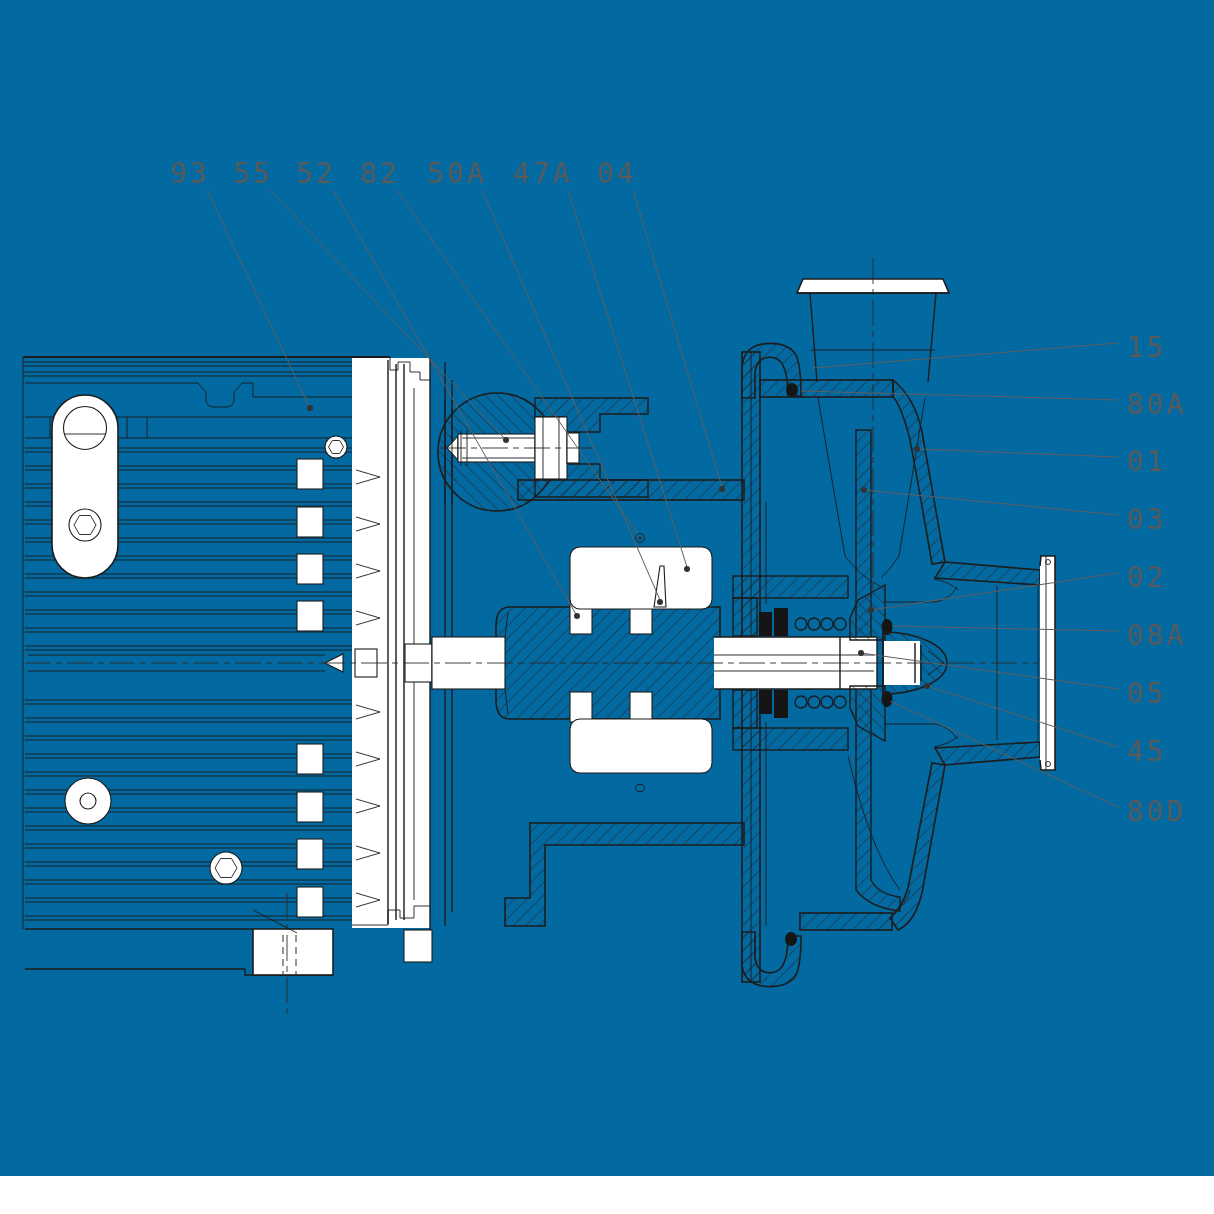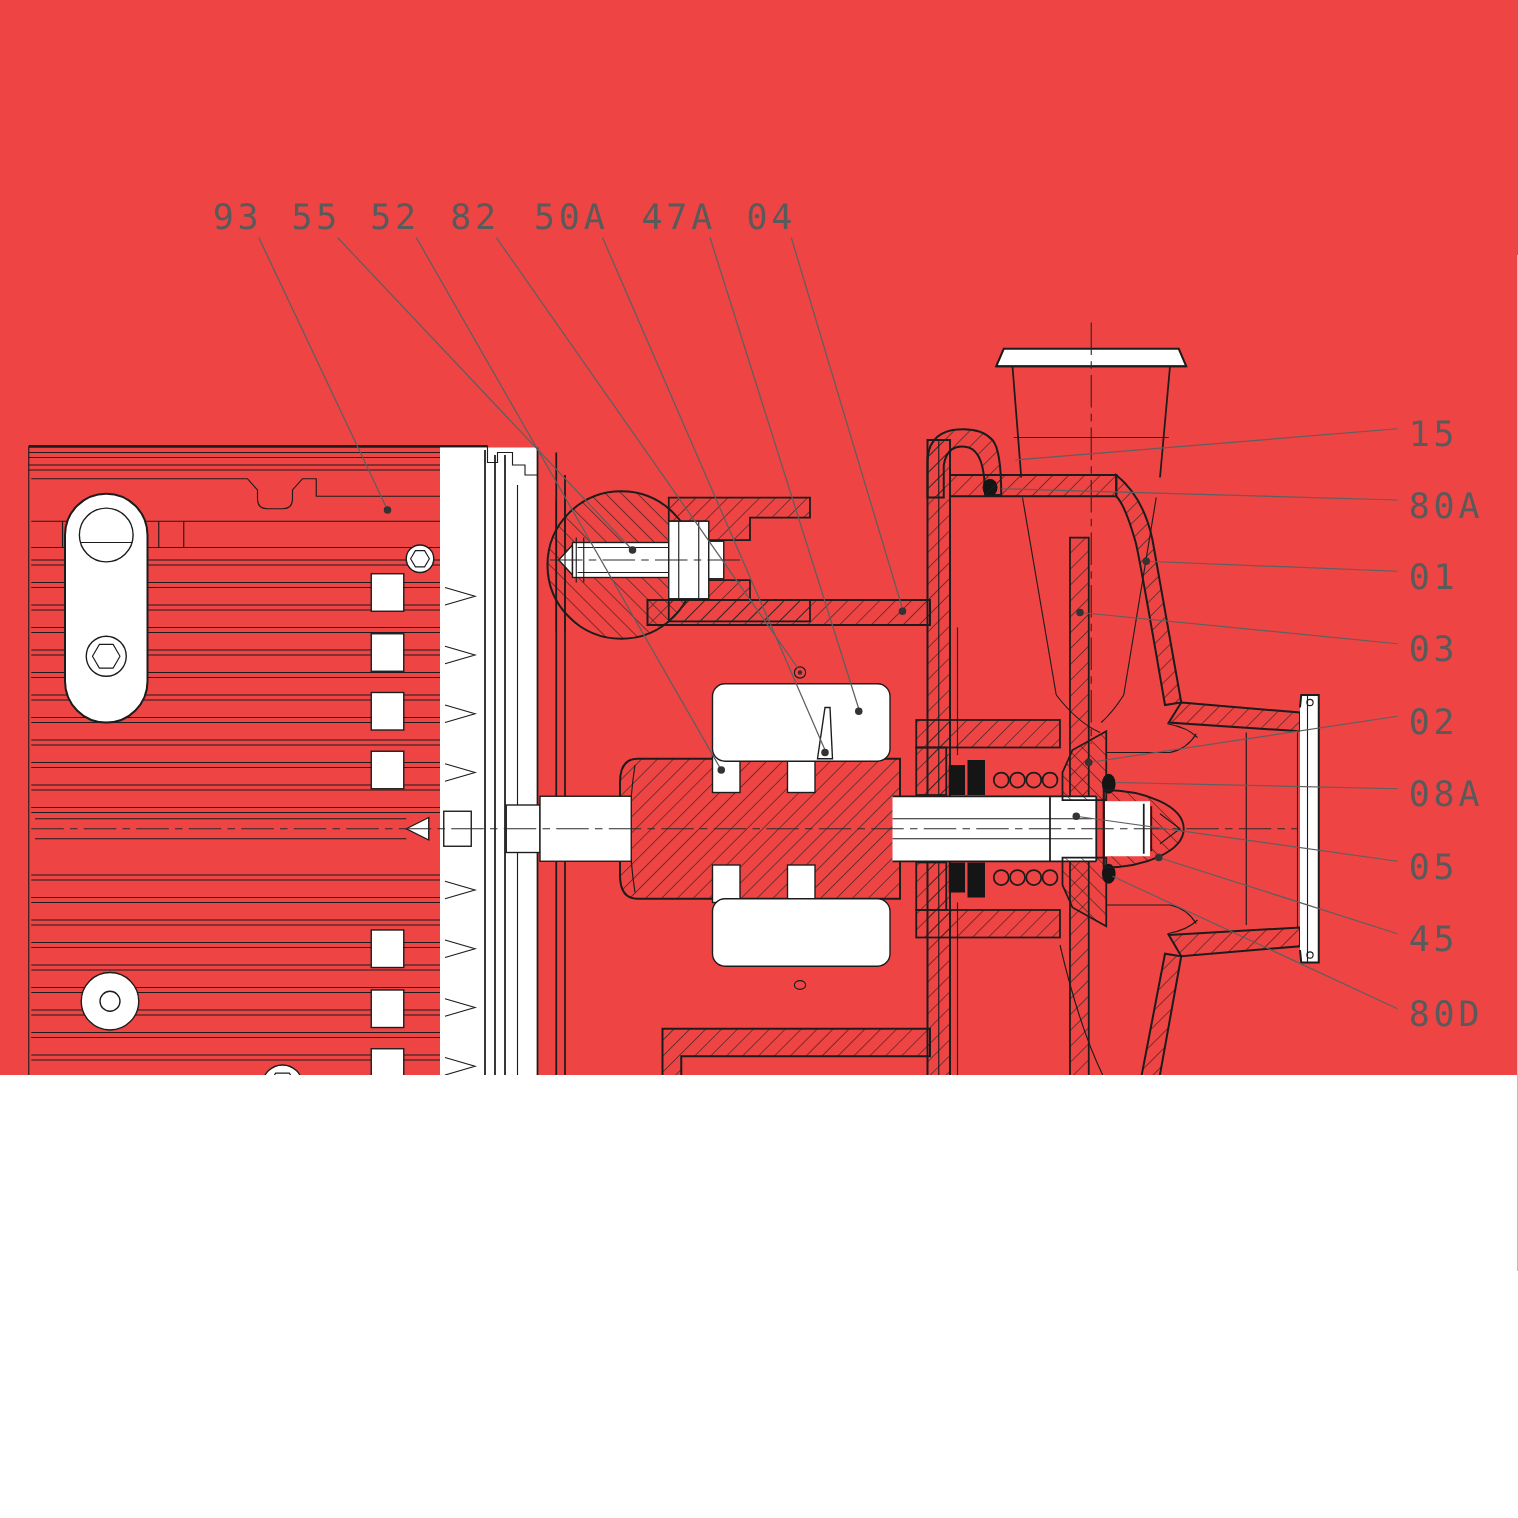--- a/index.html
+++ b/index.html
@@ -1,16 +1,16 @@
 <!DOCTYPE html>
 <html><head>
 <meta charset="utf-8">
 <style>
   html,body{margin:0;padding:0;background:#ffffff;}
-  #stage{position:relative;width:1214px;height:860px;background:#ef4444;overflow:hidden;}
+  #stage{position:relative;width:1214px;height:1176px;background:#0369a1;overflow:hidden;}
   svg{position:absolute;left:0;top:0;}
   .lbl{font-family:"DejaVu Sans Mono", monospace;font-size:28px;letter-spacing:3px;fill:#5a5a5a;}
   .thin{stroke:#1c1c1c;stroke-width:0.9;fill:none;}
   .med{stroke:#1c1c1c;stroke-width:1.4;fill:none;}
   .thick{stroke:#1c1c1c;stroke-width:2.2;fill:none;}
   .wfill{fill:#ffffff;stroke:#1c1c1c;stroke-width:1.6;}
   .wfill2{fill:#ffffff;stroke:#1c1c1c;stroke-width:1.1;}
   .leader{stroke:#5f5f5f;stroke-width:1;fill:none;}
   .cl{stroke:#2a2a2a;stroke-width:0.9;fill:none;stroke-dasharray:26 5 6 5;}
   .dash{stroke:#2a2a2a;stroke-width:1;fill:none;stroke-dasharray:7 5;}

